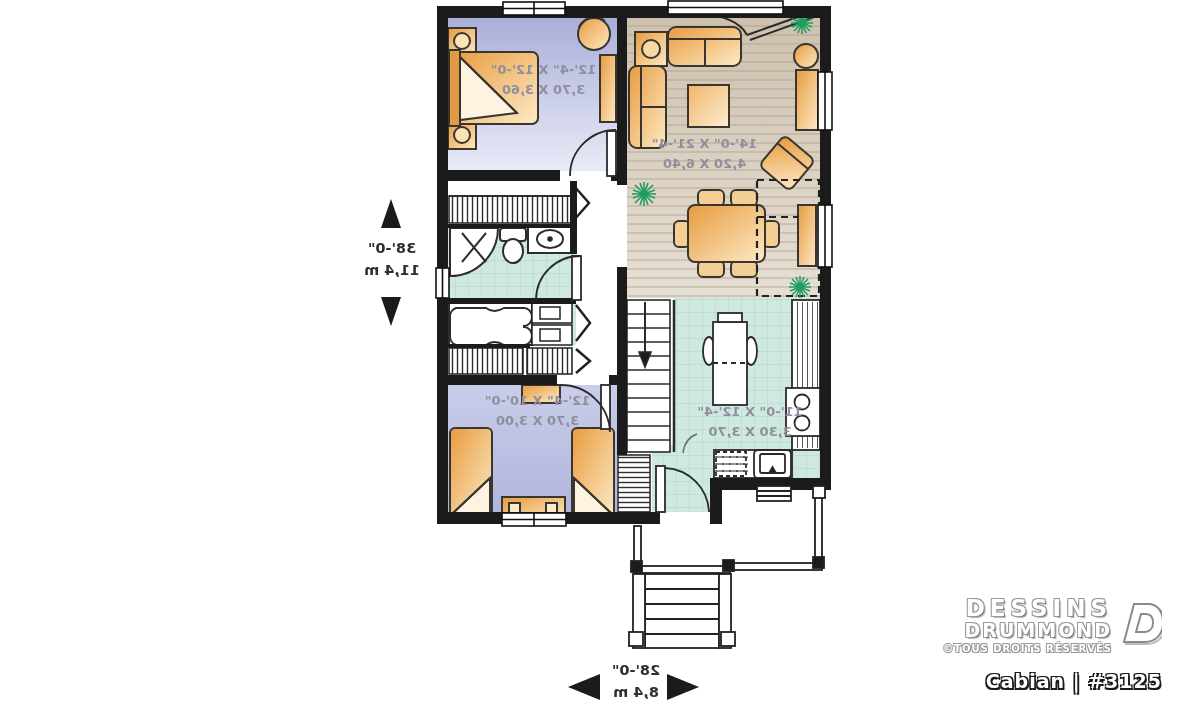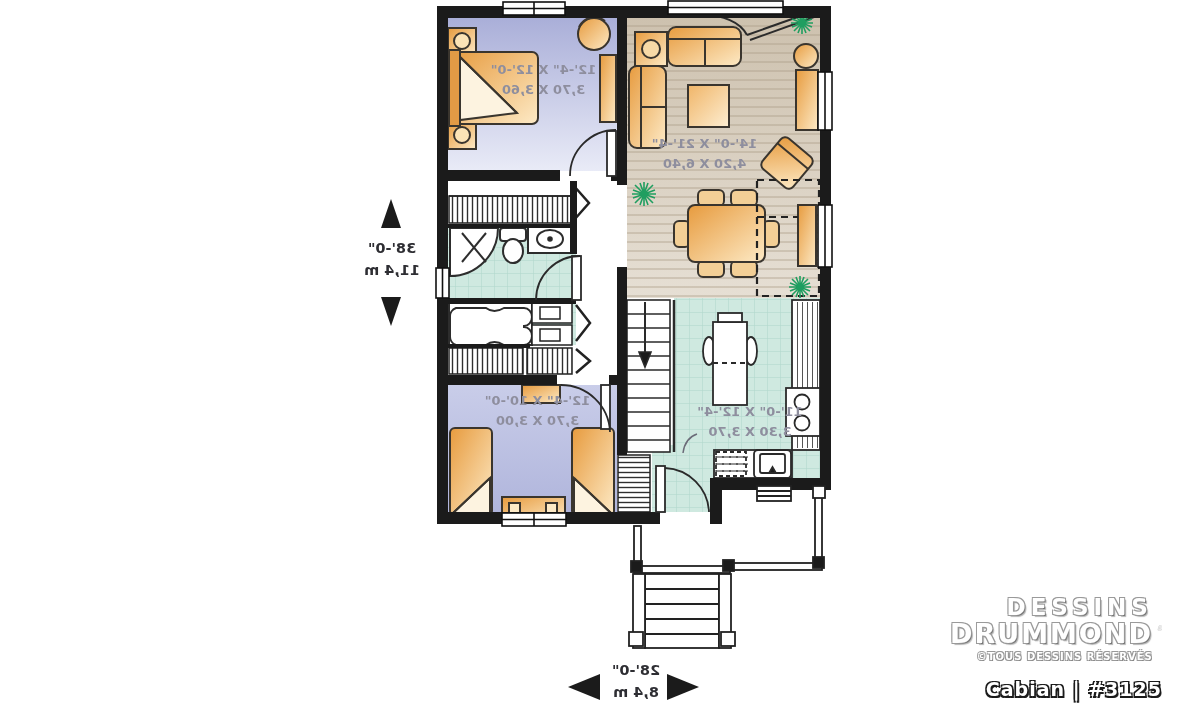--- a/index.html
+++ b/index.html
@@ -8,21 +8,21 @@
   #plan-svg{position:absolute;left:0;top:0;}
   .room-label{position:absolute;transform:scaleX(-1);text-align:center;
     color:#8e8e9e;font-size:13px;font-weight:bold;line-height:1.55;white-space:nowrap;}
   .dim-label{position:absolute;transform:scaleX(-1);text-align:center;
     color:#2e2e33;font-size:14.5px;font-weight:bold;line-height:1.5;white-space:nowrap;}
   .logo-block{position:absolute;right:38px;top:594px;width:230px;text-align:right;}
   .logo-row{display:flex;align-items:center;justify-content:flex-end;gap:4px;}
   .brand-text{text-align:right;}
   .brand-line1{font-size:23px;font-weight:bold;letter-spacing:5px;color:#fff;
     text-shadow:-1px -1px 0 #9a9a9a,1px -1px 0 #9a9a9a,-1px 1px 0 #9a9a9a,1px 1px 0 #777,2px 2px 1px #b5b5b5;}
-  .brand-line2{font-size:27px;font-weight:bold;letter-spacing:2px;color:#fff;margin-top:-2px;
+  .brand-line2{font-size:19px;font-weight:bold;letter-spacing:2px;color:#fff;margin-top:-2px;
     text-shadow:-1px -1px 0 #9a9a9a,1px -1px 0 #9a9a9a,-1px 1px 0 #9a9a9a,1px 1px 0 #777,2px 2px 1px #b5b5b5;padding-left:18px;}
   .brand-copy{font-size:10px;font-weight:bold;letter-spacing:1px;color:#fff;margin-top:2px;
     text-shadow:-1px -1px 0 #999,1px -1px 0 #999,-1px 1px 0 #999,1px 1px 0 #888;}
   .model-name{font-size:19px;font-weight:bold;color:#fff;margin-top:16px;letter-spacing:1px;
     text-shadow:-1.5px -1.5px 0 #1a1a1a,1.5px -1.5px 0 #1a1a1a,-1.5px 1.5px 0 #1a1a1a,1.5px 1.5px 0 #1a1a1a,2px 2px 0 #555;}
 </style>
 </head>
 <body>
 
 <div id="stage">
@@ -354,21 +354,21 @@
 <div class="dim-label" style="left:598px;top:660px;width:76px;">
   <div>28'-0"</div>
   <div>8,4 m</div>
 </div>
 
 <div class="logo-block">
   <div class="logo-row">
     <div class="brand-text">
       <div class="brand-line1">DESSINS</div>
       <div class="brand-line2">DRUMMOND</div>
-      <div class="brand-copy">©TOUS DESSINS RÉSERVÉS</div>
+      <div class="brand-copy">©TOUS DROITS RÉSERVÉS</div>
     </div>
     <svg width="46" height="60" viewBox="0 0 46 60">
       <path d="M8,48 L18,10 h14 c10,0 15,8 15,19 c0,11 -7,19 -18,19 z" fill="none" stroke="#bbb" stroke-width="2" transform="translate(2,2)"></path>
       <path d="M8,48 L18,10 h14 c10,0 15,8 15,19 c0,11 -7,19 -18,19 z M20,38 L25,20 h5 c5,0 7,4 7,9 c0,5 -3,9 -9,9 z" fill="#fff" stroke="#8a8a8a" stroke-width="2" fill-rule="evenodd"></path>
     </svg>
   </div>
   <div class="model-name">Cabian | #3125</div>
 </div>
 
 </div>

